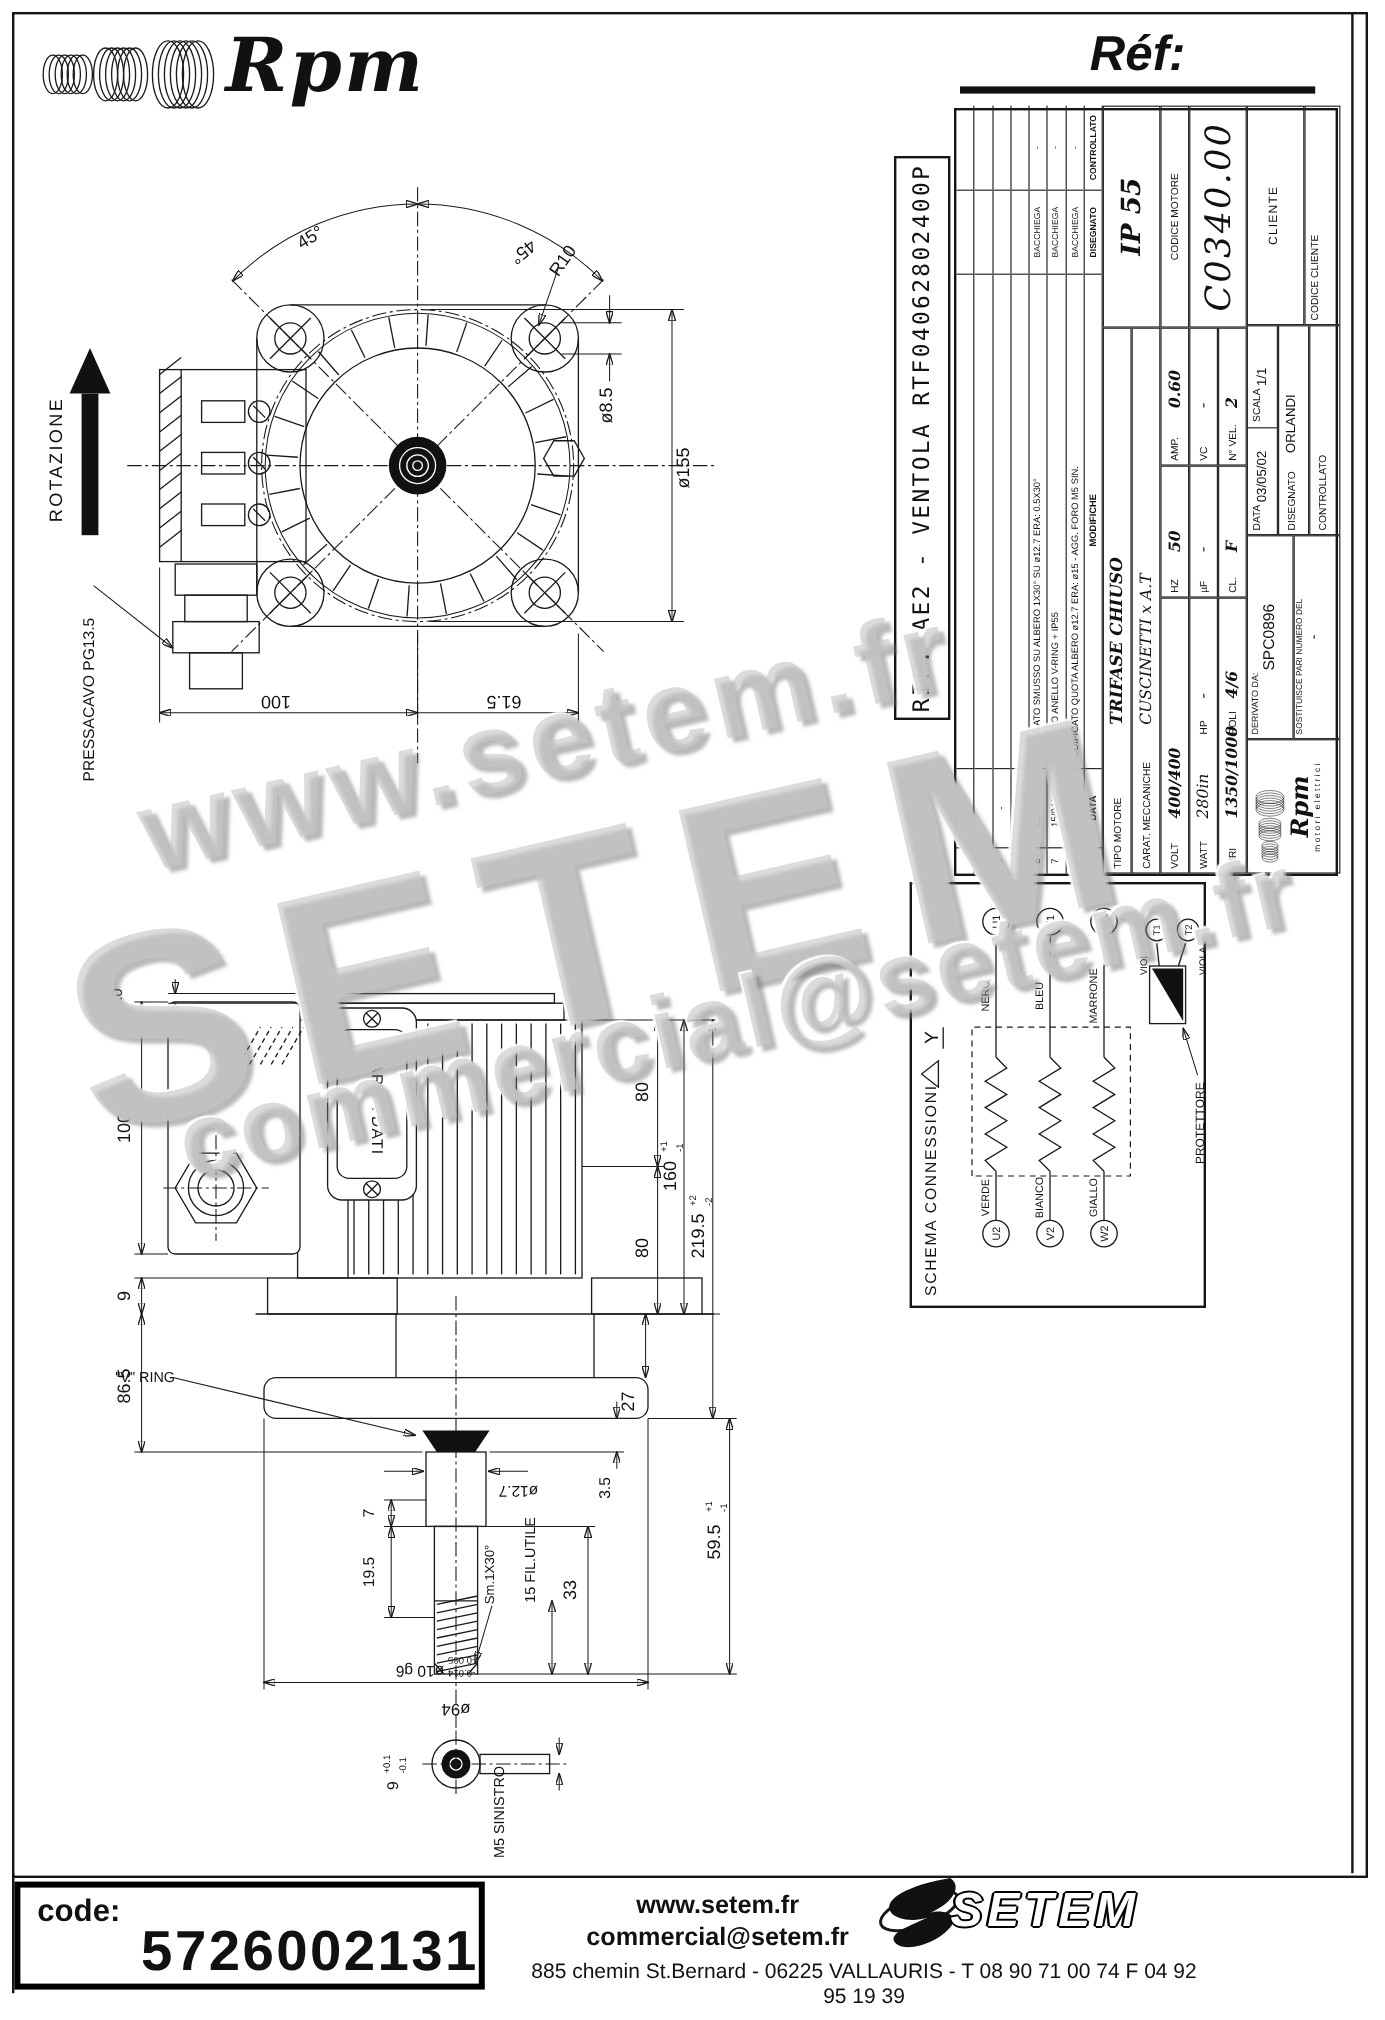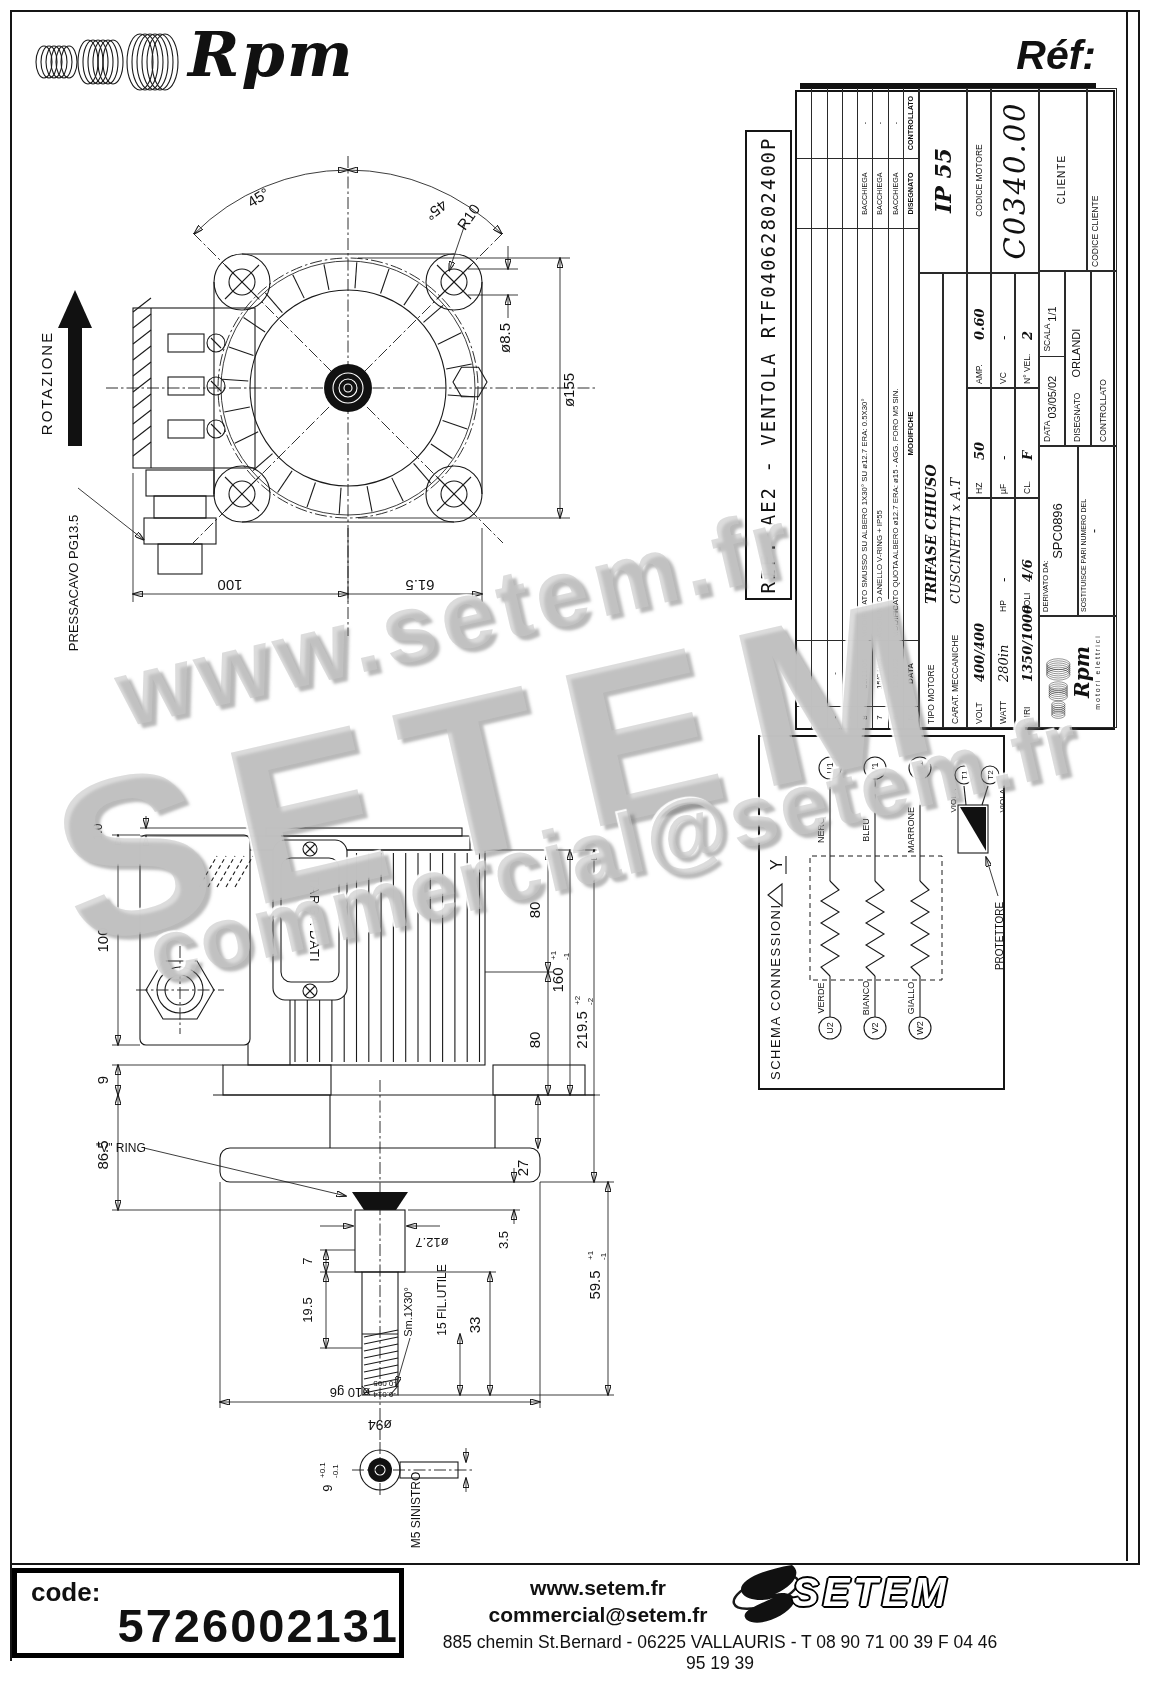--- a/index.html
+++ b/index.html
@@ -4,21 +4,21 @@
 <style>
   html,body{margin:0;padding:0;}
   body{width:1154px;height:1683px;position:relative;background:#fff;
        font-family:"Liberation Sans",sans-serif;color:#111;overflow:hidden;}
   .abs{position:absolute;}
   
   .frame{position:absolute;left:10px;top:10px;width:1126px;height:1551px;border:2px solid #151515;}
   .frame2{position:absolute;left:1126px;top:10px;width:0;height:1551px;border-left:2px solid #151515;}
   .frame3{position:absolute;left:10px;top:1561px;width:0;height:100px;border-left:2px solid #151515;}
   
-  .refbox{position:absolute;left:800px;top:32px;width:296px;display:flex;justify-content:flex-end;
+  .refbox{position:absolute;left:800px;top:21px;width:296px;display:flex;justify-content:center;
           font-style:italic;font-weight:bold;font-size:41px;border-bottom:6px solid #111;padding-bottom:4px;}
   .brand{position:absolute;left:188px;top:18px;font-family:"DejaVu Serif",serif;font-style:italic;
          font-weight:bold;font-size:62px;letter-spacing:2px;}
   
   .rotwrap{position:absolute;overflow:visible;}
   .rotin{position:absolute;left:0;top:0;transform-origin:top left;}
   
   .rifin{width:470px;height:47px;border:2px solid #151515;box-sizing:border-box;
          transform:translate(0,470px) rotate(-90deg);
          font-family:"DejaVu Sans Mono",monospace;font-size:19px;letter-spacing:2px;
@@ -691,13 +691,13 @@
 </div>
 <div class="contact">
   <div>www.setem.fr</div>
   <div>commercial@setem.fr</div>
 </div>
 <svg style="left:728px;top:1562px;" width="75" height="66">
   <ellipse cx="38" cy="30" rx="34" ry="13" transform="rotate(-20 38 30)" style="stroke-width:2.5"></ellipse>
   <path class="f" d="M64,3 C28,9 8,21 14,31 C18,38 34,40 45,36 C28,44 10,50 19,58 C30,66 58,55 66,41 C70,33 57,29 47,32 C64,25 75,11 64,3 Z"></path>
 </svg>
 <div class="setemtxt">SETEM</div>
-<div class="addr">885 chemin St.Bernard  -  06225 VALLAURIS  -  T 08 90 71 00 39   F 04 46 95 19 39</div>
+<div class="addr">885 chemin St.Bernard  -  06225 VALLAURIS  -  T 08 90 71 00 74   F 04 92 95 19 39</div>
 
 </body></html>

